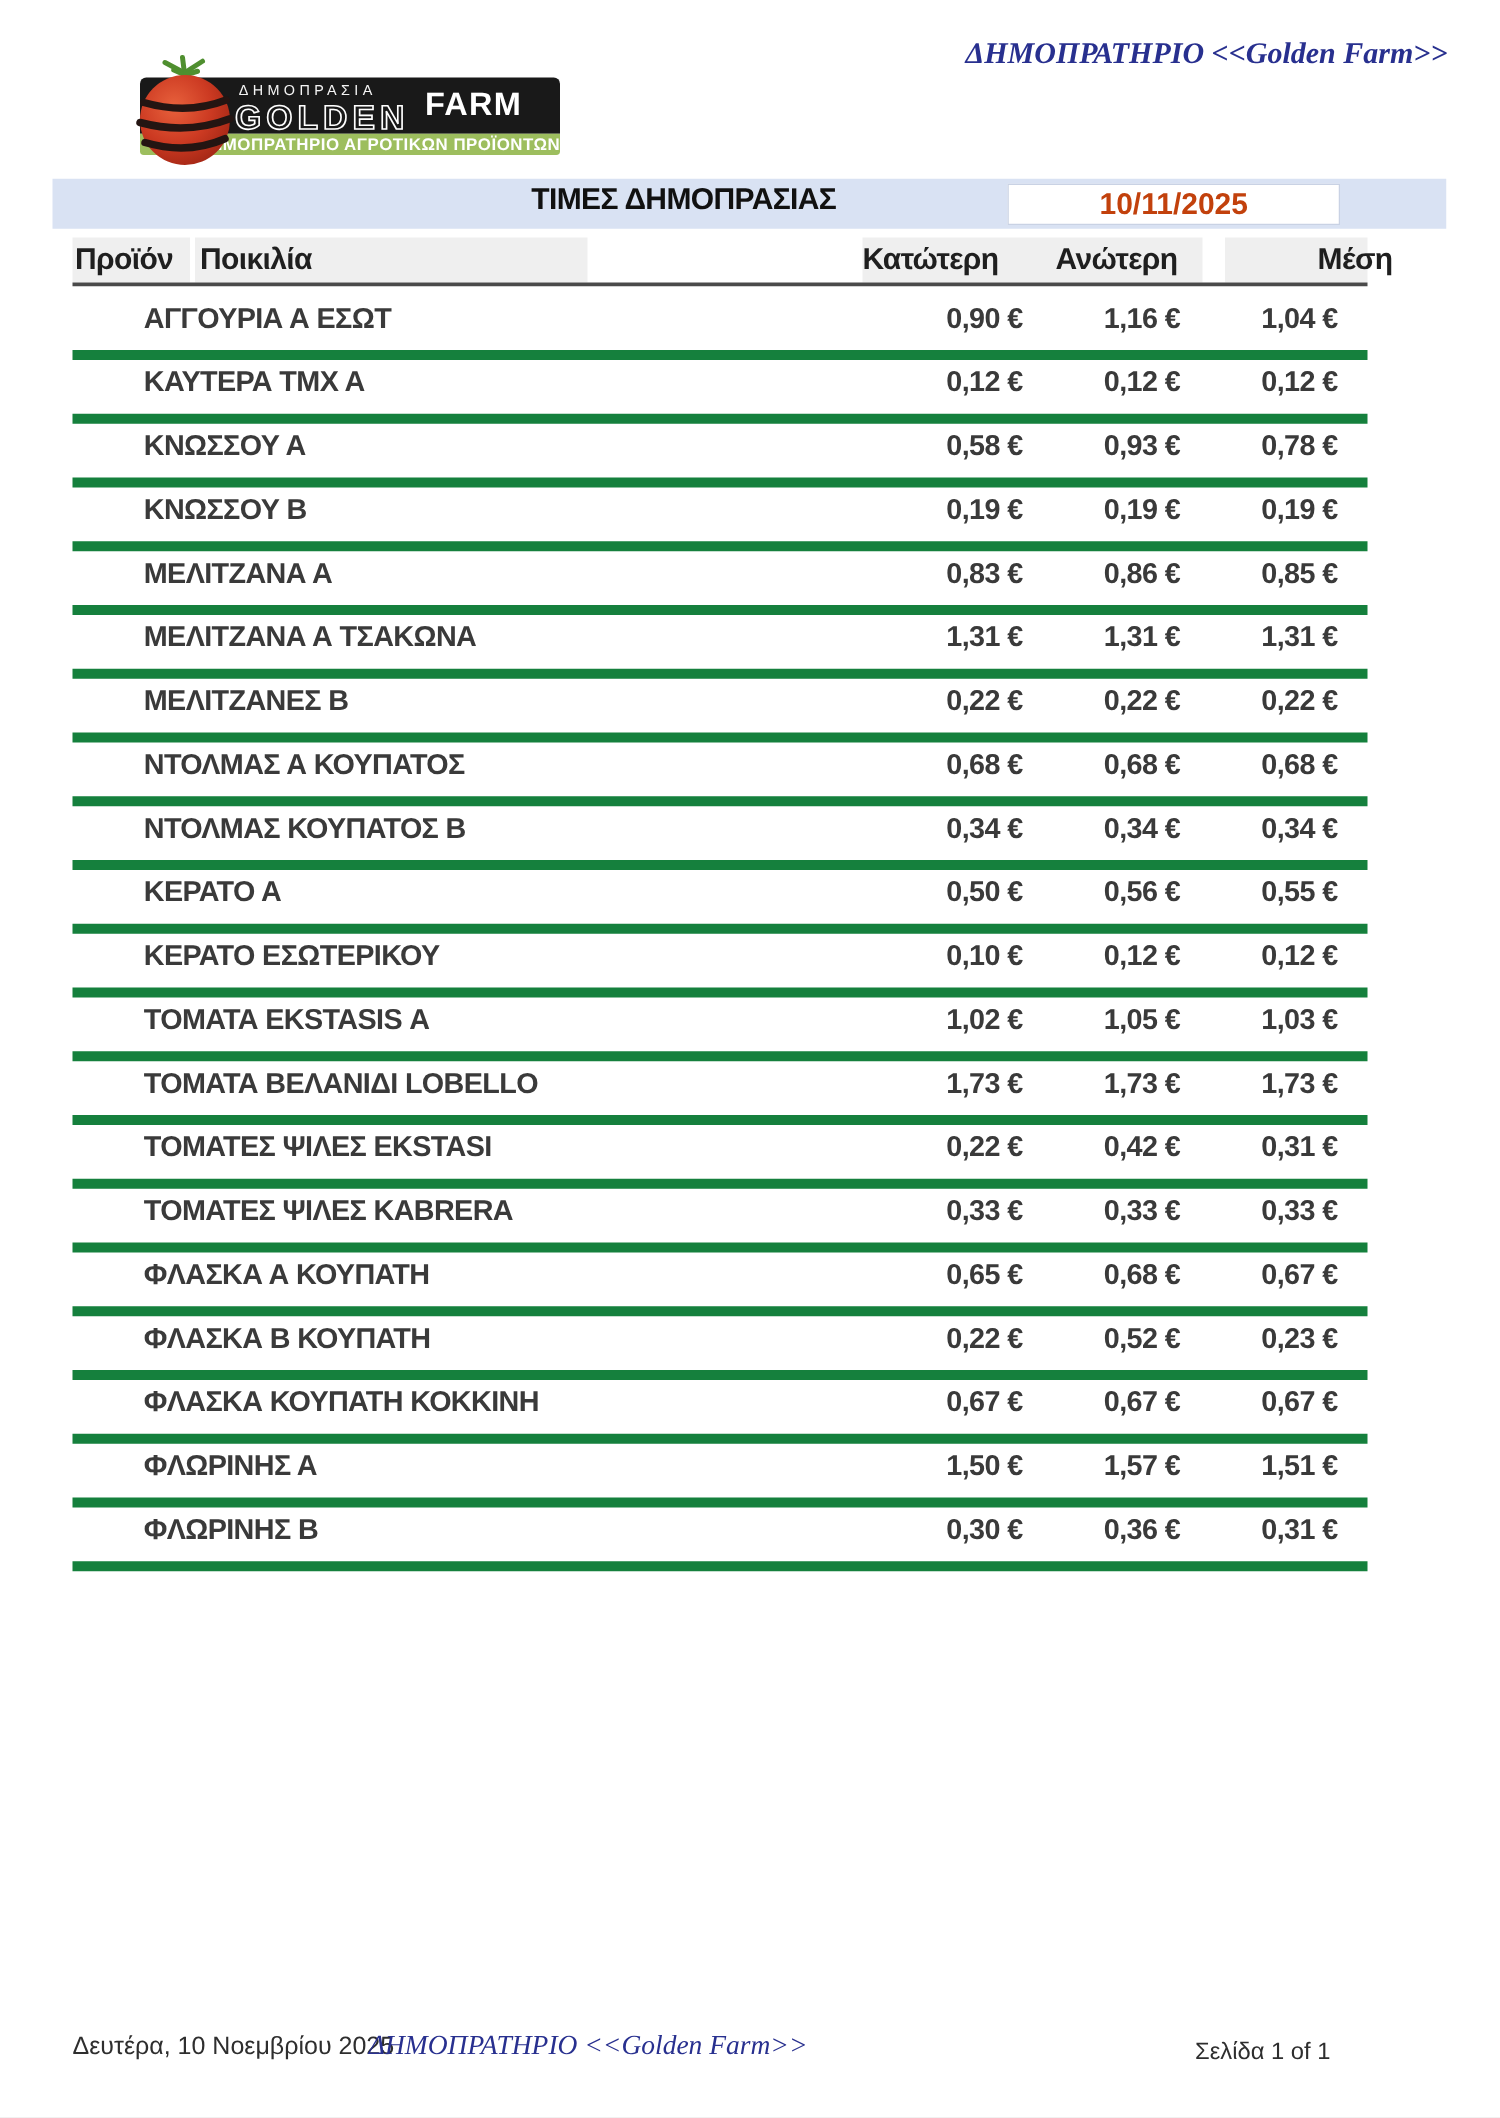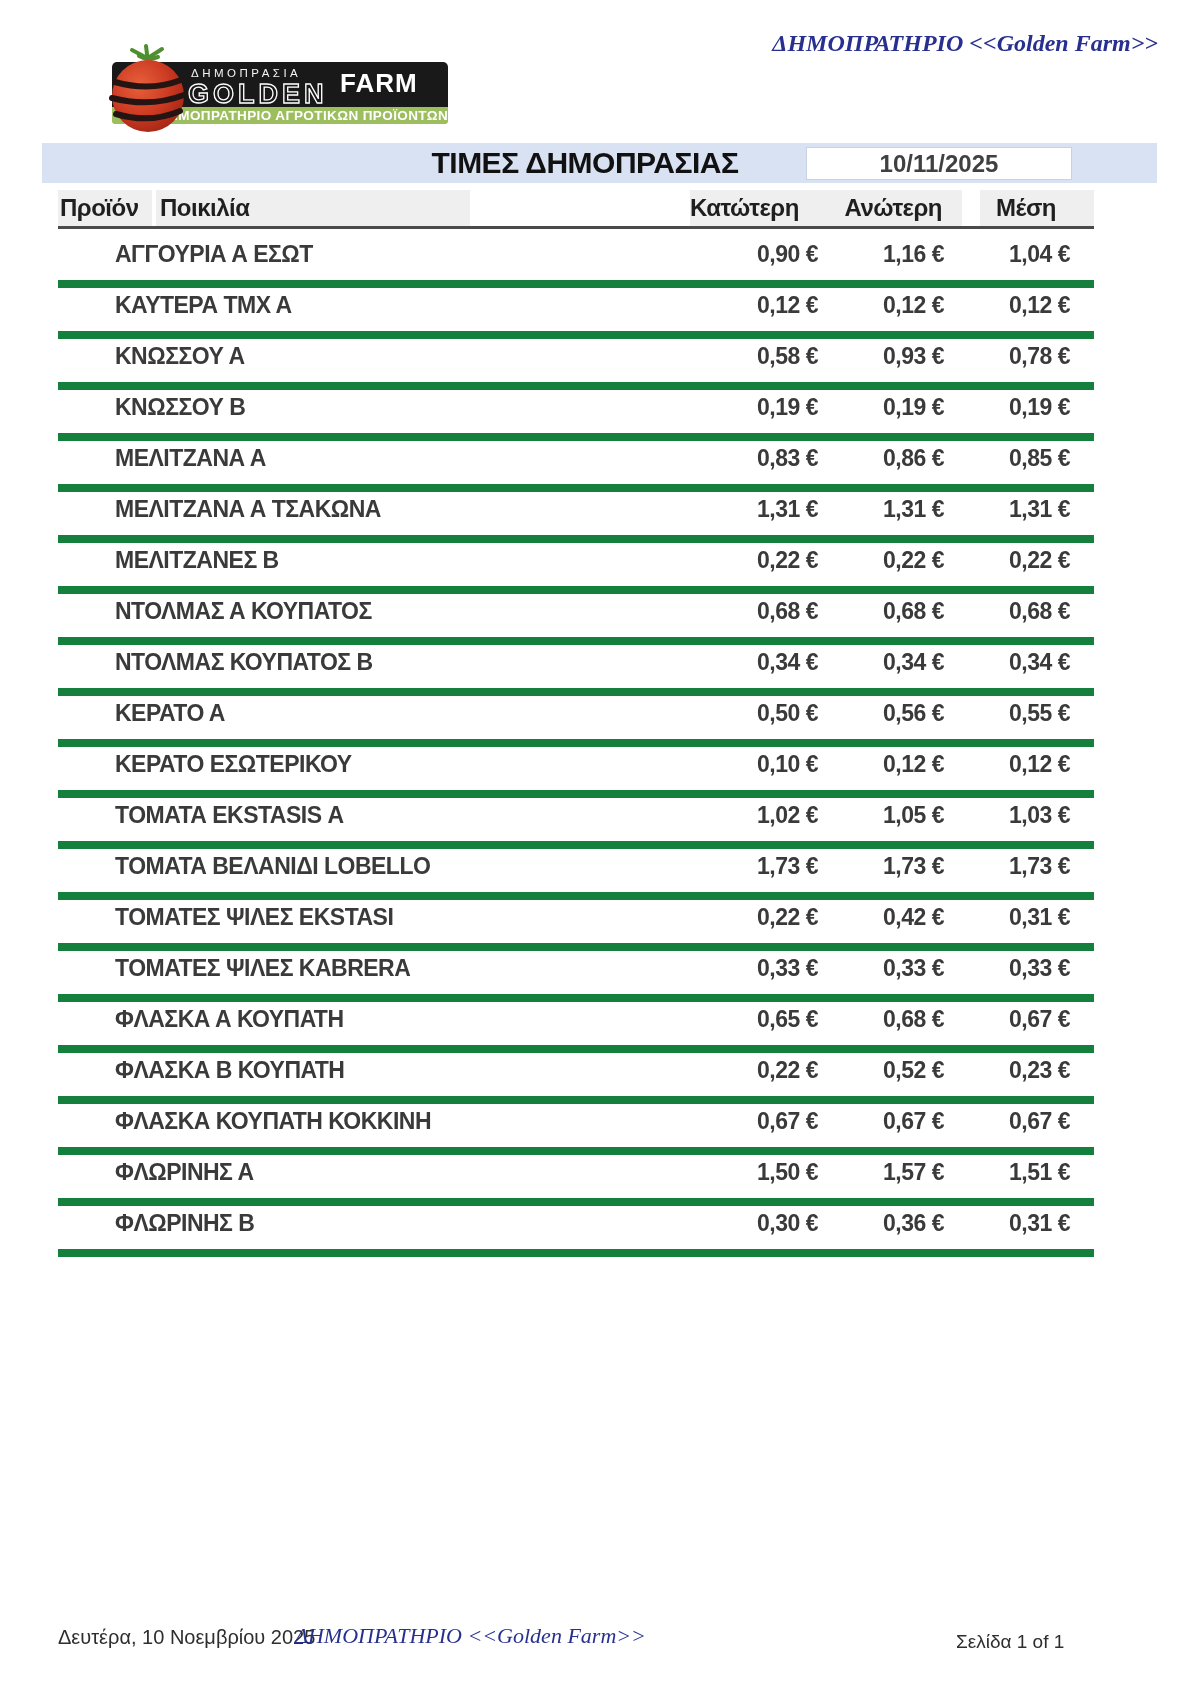--- a/index.html
+++ b/index.html
@@ -23,36 +23,36 @@
   .tomato{position:absolute;left:-6px;top:0px;}
 
   
   .contact{position:absolute;left:558px;top:28px;width:600px;text-align:right;
            font-family:"Liberation Serif","DejaVu Serif",serif;font-style:italic;color:#28308f;}
   .contact .c1{font-size:24px;font-weight:bold;line-height:30px;}
   .contact .c2,.contact .c3,.contact .c4{font-size:22px;line-height:28px;}
 
   
   .titlebar{position:absolute;left:42px;top:143px;width:1115px;height:40px;background:#d9e2f3;}
-  .titletext{position:absolute;left:0;top:3px;width:1010px;text-align:center;font-size:30px;
-             font-weight:bold;color:#111;letter-spacing:-0.5px;margin-left:38px;}
+  .titletext{position:absolute;left:0;top:3px;width:1010px;text-align:center;font-size:24px;
+             font-weight:bold;color:#111;letter-spacing:-0.5px;}
   .datebox{position:absolute;left:764px;top:4px;width:264px;height:31px;background:#ffffff;
            border:1px solid #c9d2e4;display:flex;align-items:center;justify-content:center;
-           font-size:24px;font-weight:bold;color:#404040;}
+           font-size:24px;font-weight:bold;color:#c2410c;}
 
   
   .hdr-bg{position:absolute;background:#efefef;height:36px;top:190px;}
   .hb1{left:58px;width:94px;} .hb2{left:156px;width:314px;}
   .hb3{left:690px;width:272px;} .hb4{left:980px;width:114px;}
   .hdr-label{position:absolute;top:194px;font-size:24px;font-weight:bold;color:#1f1f1f;
              letter-spacing:-0.5px;white-space:nowrap;}
   .hl-product{left:60px;} .hl-variety{left:160px;}
   .hl-low{left:690px;width:124px;}
   .hl-high{left:818px;width:124px;text-align:right;}
-  .hl-mean{left:932px;width:124px;text-align:right;}
+  .hl-mean{left:990px;width:124px;text-align:right;}
   .hdr-line{position:absolute;left:58px;top:226px;width:1036px;height:3px;background:#4a4a4a;}
 
   
   .rows{position:absolute;left:0;top:229px;width:1200px;}
   .row{position:absolute;left:58px;width:1036px;height:51px;border-bottom:8px solid #15803d;}
   .row .cell{position:absolute;top:12px;font-size:23px;font-weight:bold;color:#3a3a3a;
              letter-spacing:-0.5px;white-space:nowrap;}
   .row .variety{left:57px;}
   .row .low {left:582px;width:178px;text-align:right;}
   .row .high{left:762px;width:124px;text-align:right;}

